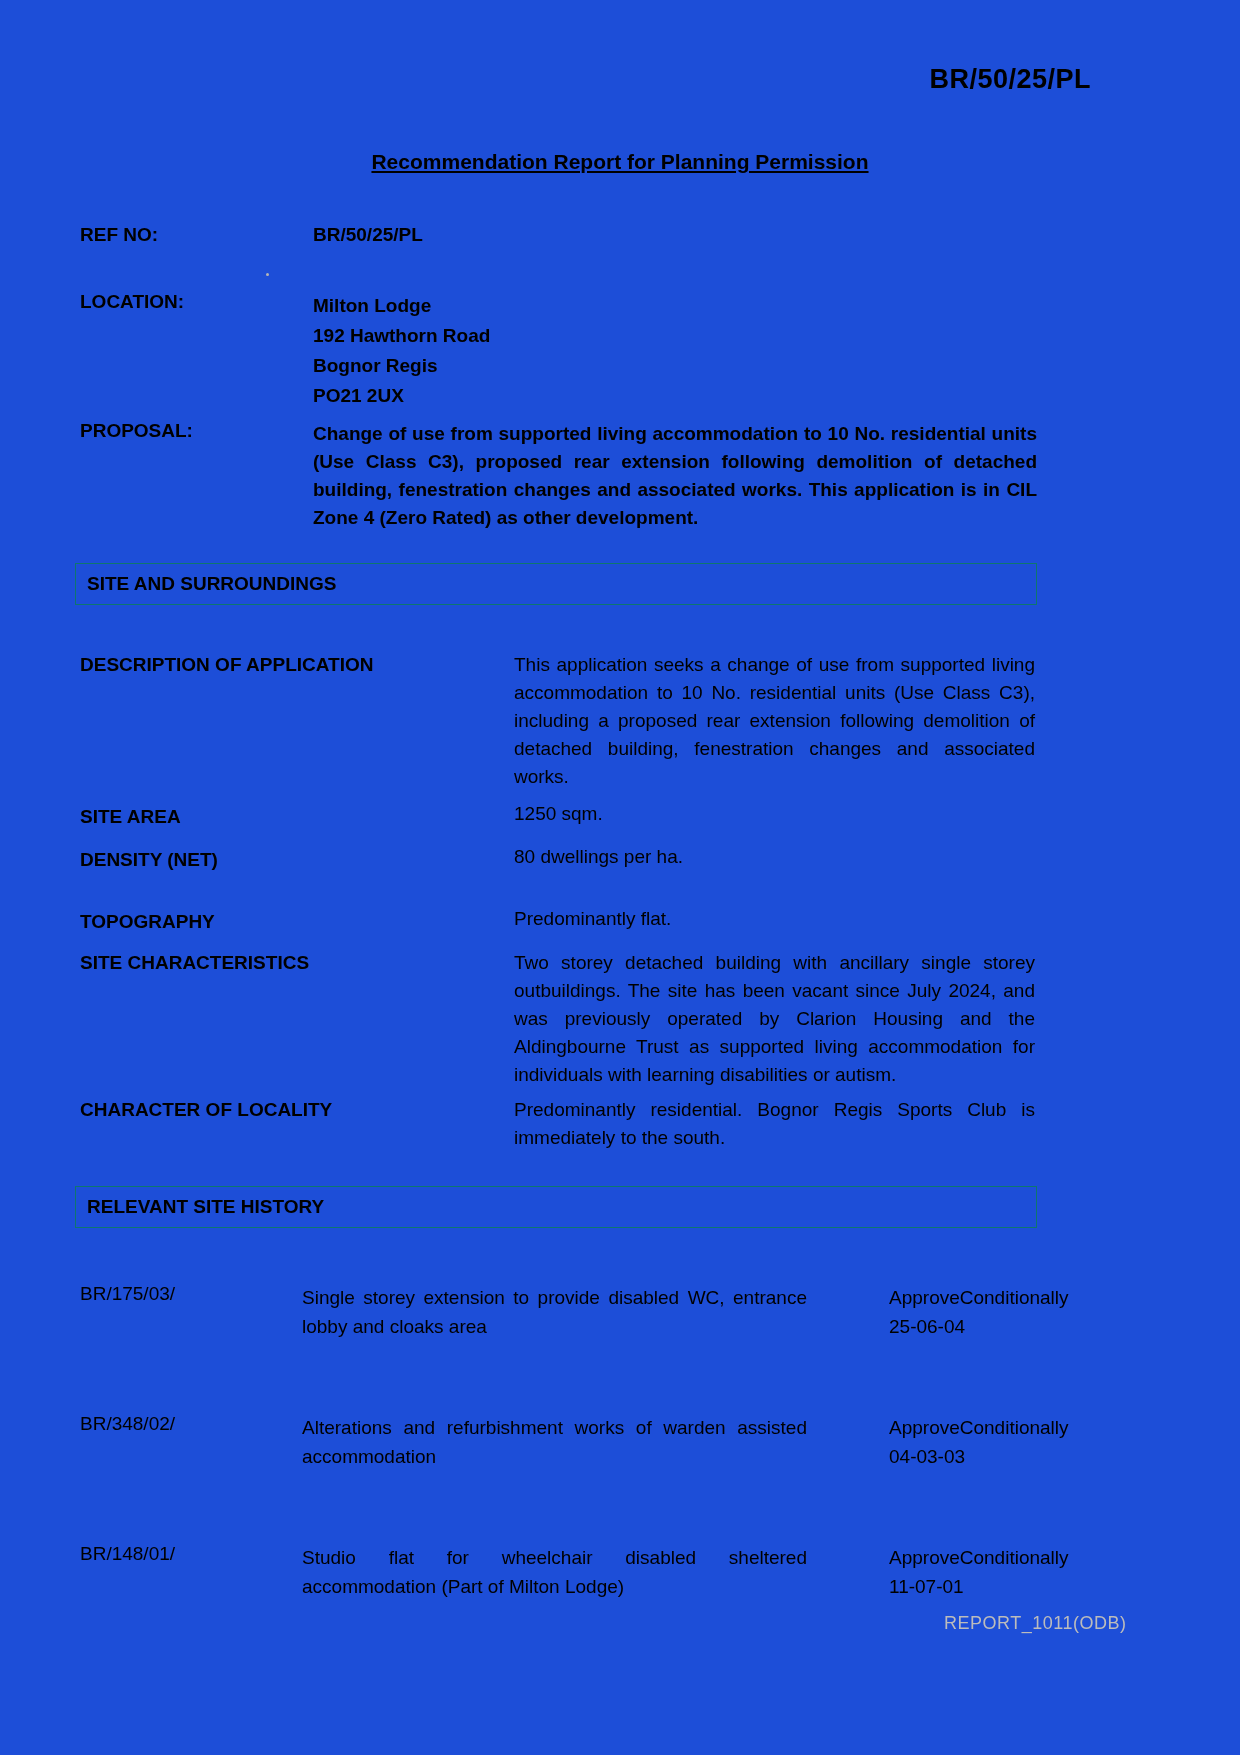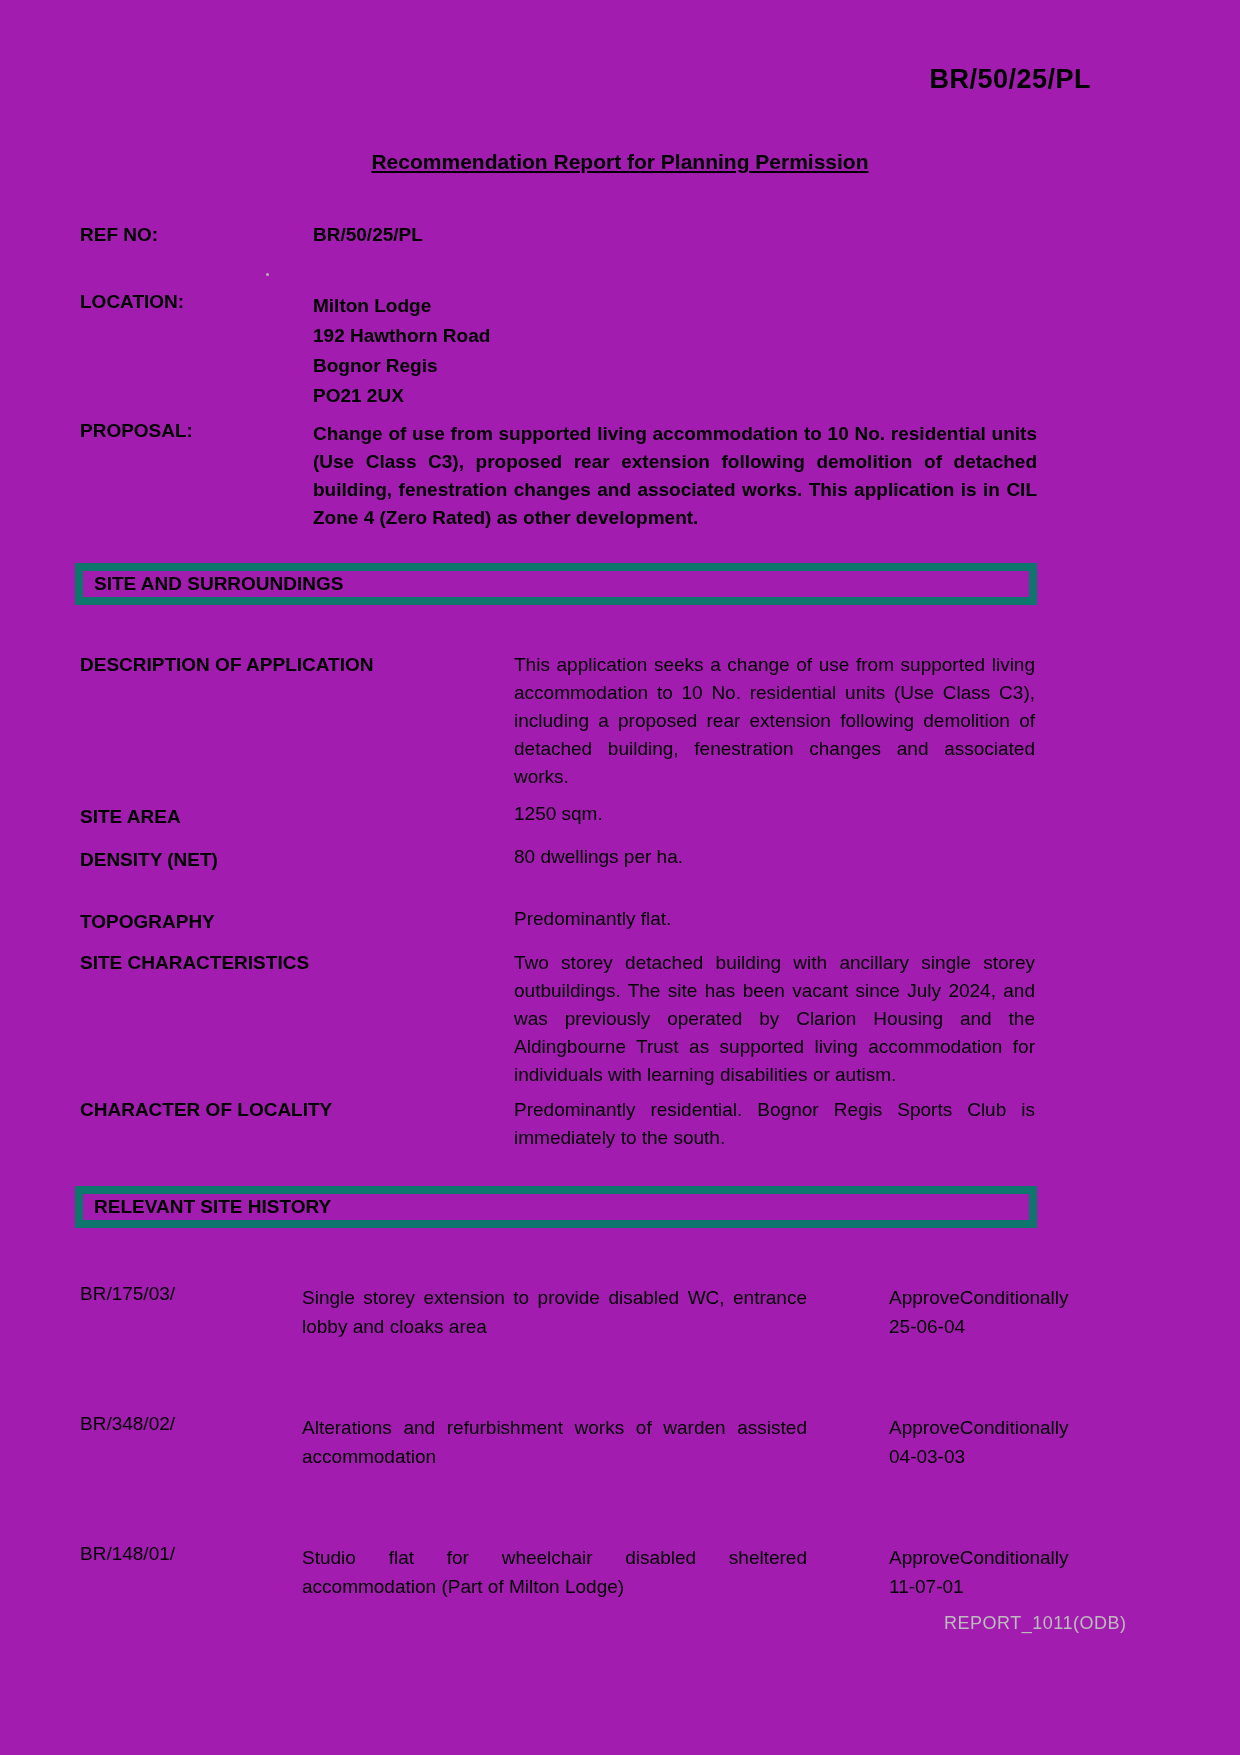--- a/index.html
+++ b/index.html
@@ -1,19 +1,19 @@
 <!DOCTYPE html>
 <html><head>
 <meta charset="utf-8">
 <style>
   html,body { margin:0; padding:0; background:#ffffff; }
   .page {
     position:relative;
     width:1240px; height:1755px;
-    background:#a21caf;
+    background:#1d4ed8;
     color:#000000;
     font-family:"Liberation Sans", sans-serif;
     font-size:19px;
     overflow:hidden;
   }
   .bold { font-weight:bold; }
 
   .doc-ref {
     position:absolute; top:64px; left:0; width:1091px;
     text-align:right;
@@ -40,21 +40,21 @@
 
   .artifact-dot {
     position:absolute; left:266px; top:273px;
     width:3px; height:3px; border-radius:50%;
     background:#b5b5b5;
   }
 
   
   .section-box {
     position:absolute; left:75px; width:962px; height:42px;
-    border:8px solid #0f766e;
+    border:1px solid #0f766e;
     box-sizing:border-box;
     display:flex; align-items:center;
     padding-left:11px;
     font-size:19px; font-weight:bold;
   }
 
   
   .srow { position:absolute; left:0; width:100%; }
   .slabel { position:absolute; left:80px; top:0; width:430px; line-height:28px;font-weight:bold; }
   .svalue { position:absolute; left:514px; top:0; width:521px; }

